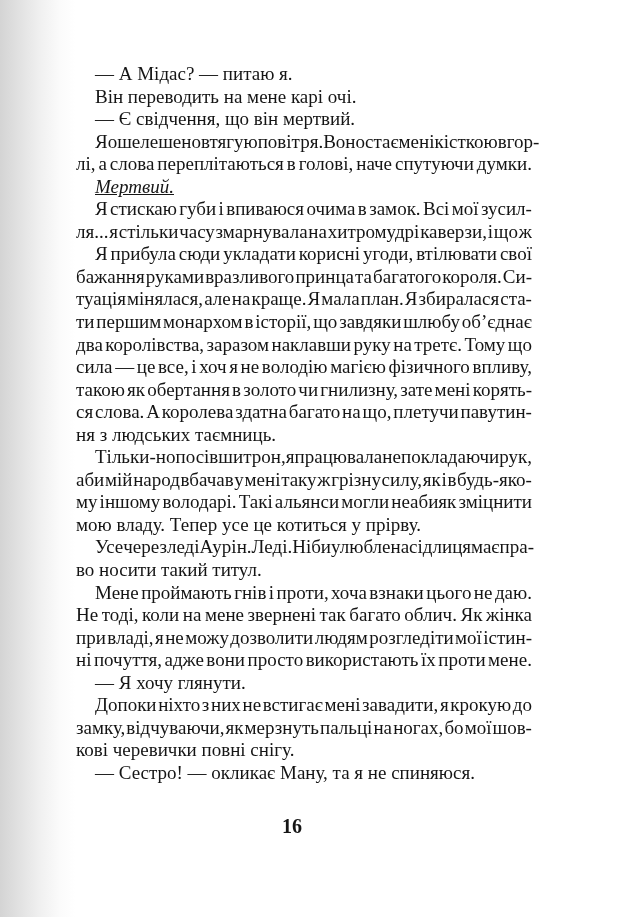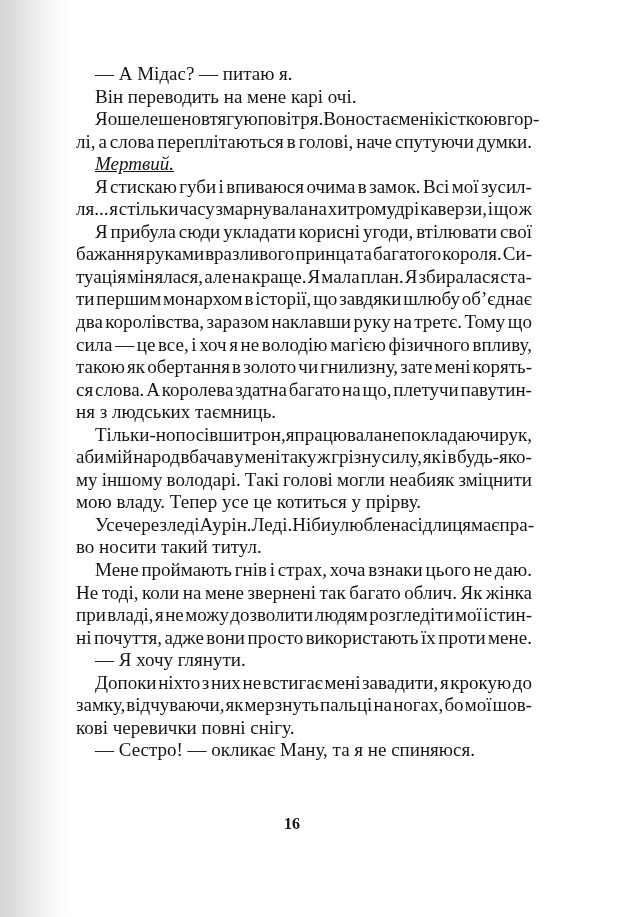--- a/index.html
+++ b/index.html
@@ -12,33 +12,36 @@
   .page-text {
     position: absolute; left: 76px; top: 63px; width: 456px;
     font-size: 19px; line-height: 22.55px;
   }
   .line { white-space: nowrap; height: 22.55px; display: flex; }
   .line.justify { justify-content: space-between; }
   .line.indent { padding-left: 19px; }
   .line span.w { display: inline-block; }
   .page-number {
     position: absolute; left: 0; width: 584px; top: 815px;
-    text-align: center; font-weight: bold; font-size: 16px;
+    text-align: center; font-weight: bold; font-size: 20px;
   }
   em { font-style: italic; text-decoration: underline; }
 </style>
 </head>
 <body>
 
 <div class="page-text" id="page-text">
     <div class="line indent">
       <span>— А Мідас? — питаю я.</span>
     </div>
     <div class="line indent">
       <span>Він переводить на мене карі очі.</span>
+    </div>
+    <div class="line indent">
+      <span>— Є свідчення, що він мертвий.</span>
     </div>
     <div class="line indent justify">
       <span class="w">Я</span>
       <span class="w">ошелешено</span>
       <span class="w">втягую</span>
       <span class="w">повітря.</span>
       <span class="w">Воно</span>
       <span class="w">стає</span>
       <span class="w">мені</span>
       <span class="w">кісткою</span>
@@ -205,21 +208,21 @@
       <span class="w">як</span>
       <span class="w">і</span>
       <span class="w">в</span>
       <span class="w">будь-яко-</span>
     </div>
     <div class="line justify">
       <span class="w">му</span>
       <span class="w">іншому</span>
       <span class="w">володарі.</span>
       <span class="w">Такі</span>
-      <span class="w">голові</span>
+      <span class="w">альянси</span>
       <span class="w">могли</span>
       <span class="w">неабияк</span>
       <span class="w">зміцнити</span>
     </div>
     <div class="line">
       <span>мою владу. Тепер усе це котиться у прірву.</span>
     </div>
     <div class="line indent justify">
       <span class="w">Усе</span>
       <span class="w">через</span>
@@ -233,21 +236,21 @@
       <span class="w">пра-</span>
     </div>
     <div class="line">
       <span>во носити такий титул.</span>
     </div>
     <div class="line indent justify">
       <span class="w">Мене</span>
       <span class="w">проймають</span>
       <span class="w">гнів</span>
       <span class="w">і</span>
-      <span class="w">страх,</span>
+      <span class="w">проти,</span>
       <span class="w">хоча</span>
       <span class="w">взнаки</span>
       <span class="w">цього</span>
       <span class="w">не</span>
       <span class="w">даю.</span>
     </div>
     <div class="line justify">
       <span class="w">Не</span>
       <span class="w">тоді,</span>
       <span class="w">коли</span>

